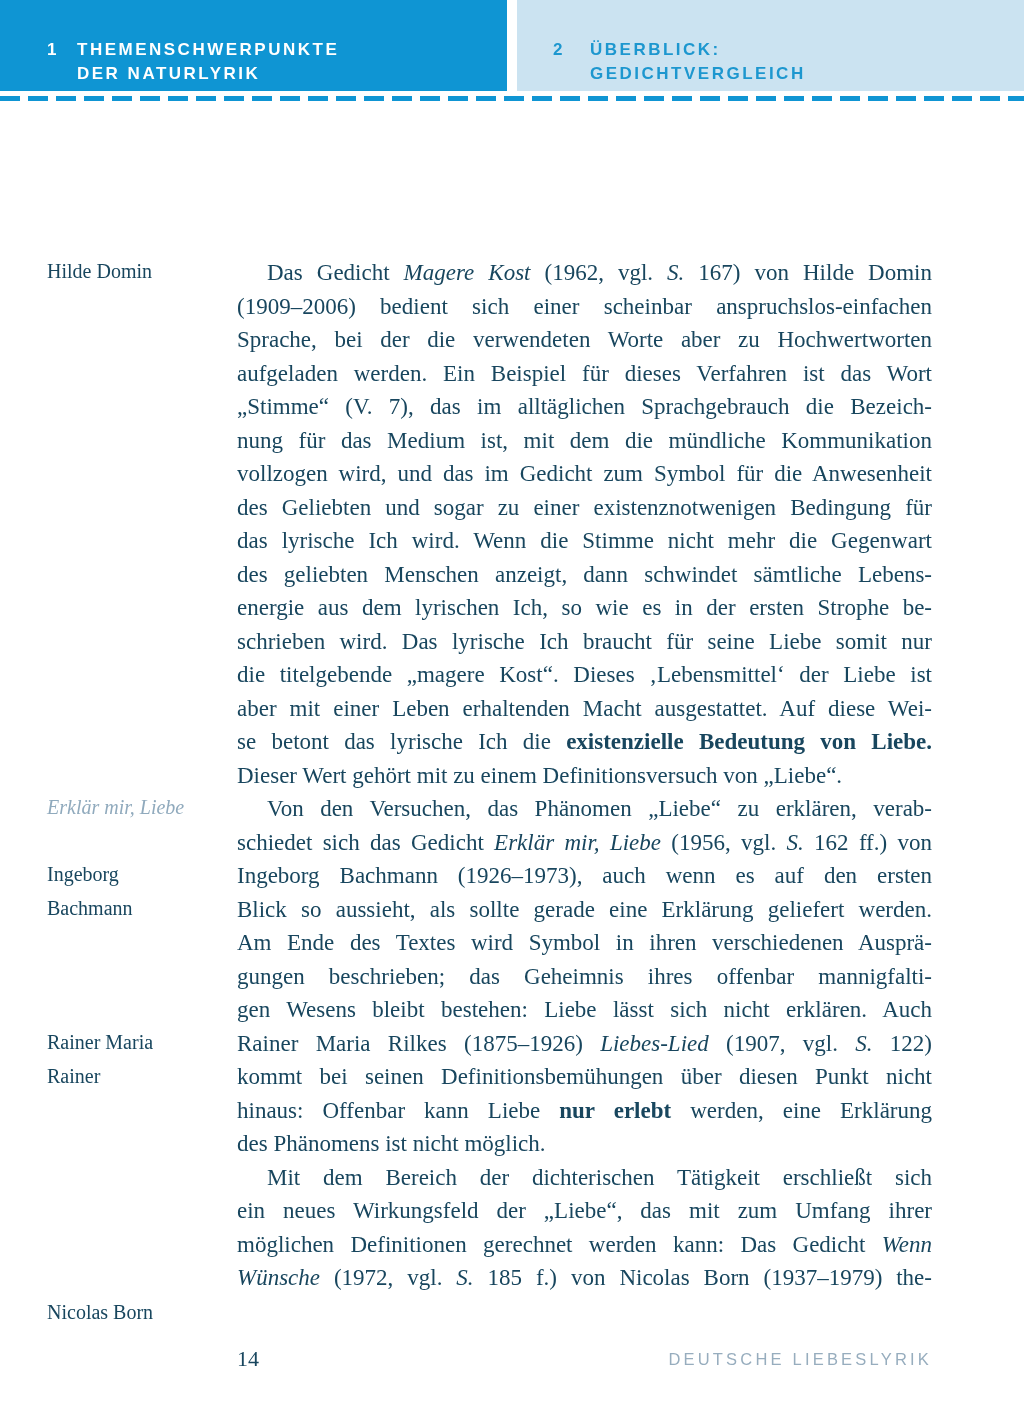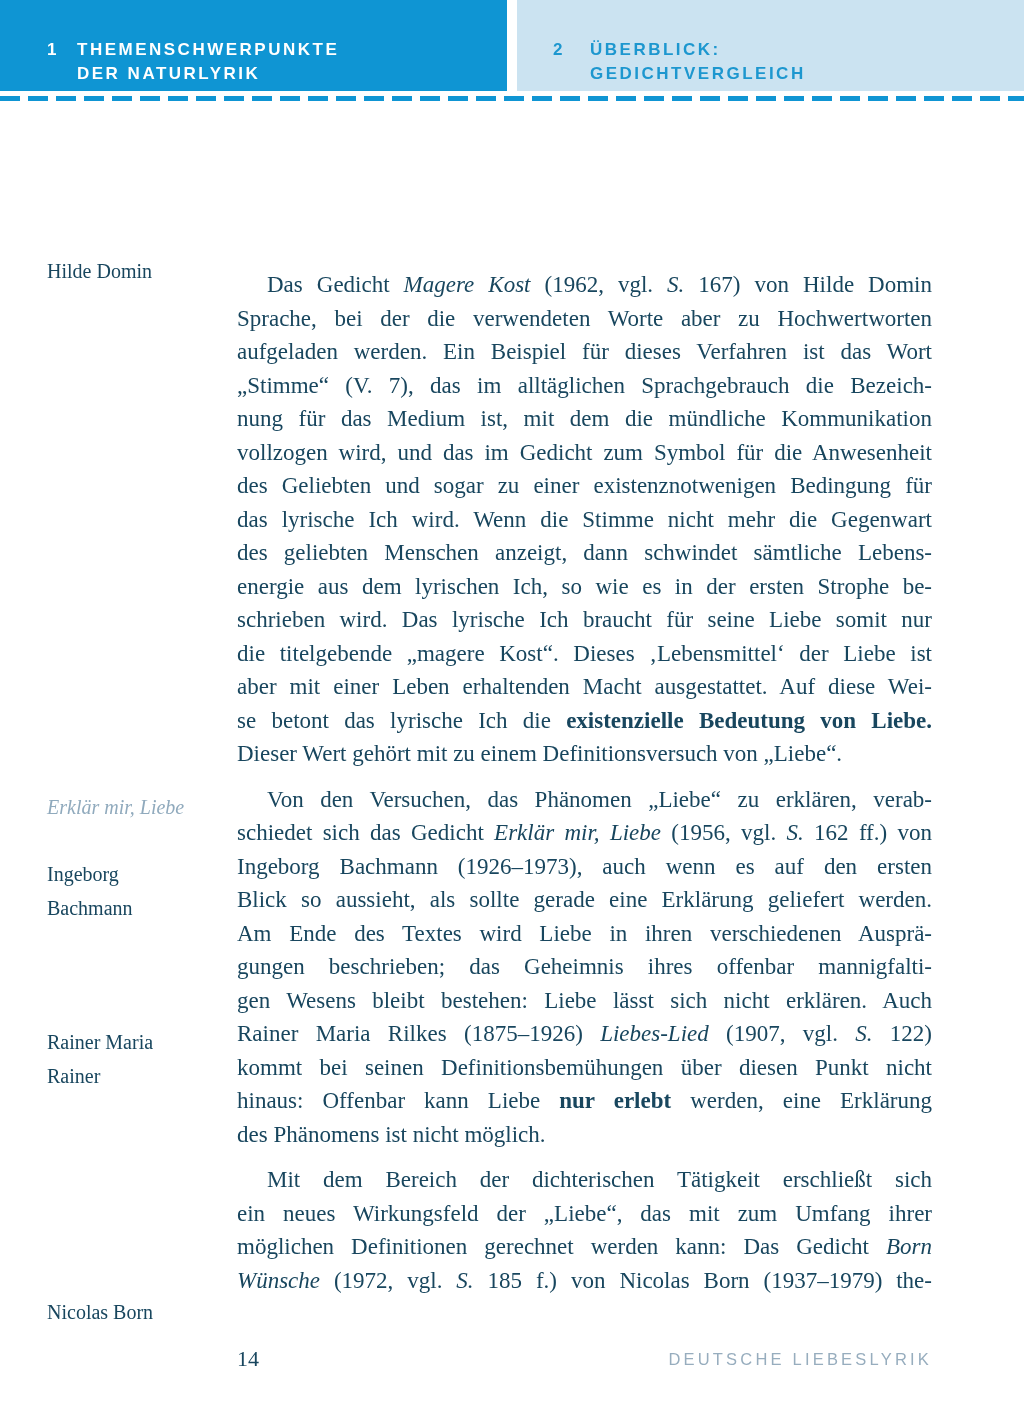--- a/index.html
+++ b/index.html
@@ -50,21 +50,21 @@
     position:absolute;left:237px;top:256px;width:695px;
     font-size:23px;line-height:33.5px;color:#18465e;
   }
   .line{
     text-align:justify;
     -moz-text-align-last:justify;
     text-align-last:justify;
     white-space:normal;
   }
   .line.last{text-align-last:left;-moz-text-align-last:left;}
-  .line.indent{text-indent:30px;margin-top:12px;}
+  .line.indent{text-indent:30px;}
   .seg-n{font-style:normal;font-weight:normal;}
   .seg-i{font-style:italic;}
   .seg-b{font-weight:bold;}
 
   
   .page-number{
     position:absolute;left:237px;top:1346px;
     font-size:22px;color:#18465e;
     font-family:"Liberation Serif","DejaVu Serif",serif;
     text-align:center;
@@ -116,52 +116,53 @@
     <span>Rainer Maria</span>
     <span>Rainer</span>
   </div>
   <div class="margin-label ml-4">
     <span>Nicolas Born</span>
   </div>
 
   <div class="body-text">
       <div class="para">
         <div class="line indent"><span class="seg-n">Das Gedicht </span><span class="seg-i">Magere Kost</span><span class="seg-n"> (1962, vgl. </span><span class="seg-i">S.</span><span class="seg-n"> 167) von Hilde Domin</span></div>
+        <div class="line"><span class="seg-n">(1909–2006) bedient sich einer scheinbar anspruchslos-einfachen</span></div>
         <div class="line"><span class="seg-n">Sprache, bei der die verwendeten Worte aber zu Hochwertworten</span></div>
         <div class="line"><span class="seg-n">aufgeladen werden. Ein Beispiel für dieses Verfahren ist das Wort</span></div>
         <div class="line"><span class="seg-n">„Stimme“ (V. 7), das im alltäglichen Sprachgebrauch die Bezeich-</span></div>
         <div class="line"><span class="seg-n">nung für das Medium ist, mit dem die mündliche Kommunikation</span></div>
         <div class="line"><span class="seg-n">vollzogen wird, und das im Gedicht zum Symbol für die Anwesenheit</span></div>
         <div class="line"><span class="seg-n">des Geliebten und sogar zu einer existenznotwenigen Bedingung für</span></div>
         <div class="line"><span class="seg-n">das lyrische Ich wird. Wenn die Stimme nicht mehr die Gegenwart</span></div>
         <div class="line"><span class="seg-n">des geliebten Menschen anzeigt, dann schwindet sämtliche Lebens-</span></div>
         <div class="line"><span class="seg-n">energie aus dem lyrischen Ich, so wie es in der ersten Strophe be-</span></div>
         <div class="line"><span class="seg-n">schrieben wird. Das lyrische Ich braucht für seine Liebe somit nur</span></div>
         <div class="line"><span class="seg-n">die titelgebende „magere Kost“. Dieses ‚Lebensmittel‘ der Liebe ist</span></div>
         <div class="line"><span class="seg-n">aber mit einer Leben erhaltenden Macht ausgestattet. Auf diese Wei-</span></div>
         <div class="line"><span class="seg-n">se betont das lyrische Ich die </span><span class="seg-b">existenzielle Bedeutung von Liebe.</span></div>
         <div class="line last"><span class="seg-n">Dieser Wert gehört mit zu einem Definitionsversuch von „Liebe“.</span></div>
       </div>
       <div class="para">
         <div class="line indent"><span class="seg-n">Von den Versuchen, das Phänomen „Liebe“ zu erklären, verab-</span></div>
         <div class="line"><span class="seg-n">schiedet sich das Gedicht </span><span class="seg-i">Erklär mir, Liebe</span><span class="seg-n"> (1956, vgl. </span><span class="seg-i">S.</span><span class="seg-n"> 162 ff.) von</span></div>
         <div class="line"><span class="seg-n">Ingeborg Bachmann (1926–1973), auch wenn es auf den ersten</span></div>
         <div class="line"><span class="seg-n">Blick so aussieht, als sollte gerade eine Erklärung geliefert werden.</span></div>
-        <div class="line"><span class="seg-n">Am Ende des Textes wird Liebe in ihren verschiedenen Ausprä-</span></div>
+        <div class="line"><span class="seg-n">Am Ende des Textes wird Symbol in ihren verschiedenen Ausprä-</span></div>
         <div class="line"><span class="seg-n">gungen beschrieben; das Geheimnis ihres offenbar mannigfalti-</span></div>
         <div class="line"><span class="seg-n">gen Wesens bleibt bestehen: Liebe lässt sich nicht erklären. Auch</span></div>
         <div class="line"><span class="seg-n">Rainer Maria Rilkes (1875–1926) </span><span class="seg-i">Liebes-Lied</span><span class="seg-n"> (1907, vgl. </span><span class="seg-i">S.</span><span class="seg-n"> 122)</span></div>
         <div class="line"><span class="seg-n">kommt bei seinen Definitionsbemühungen über diesen Punkt nicht</span></div>
         <div class="line"><span class="seg-n">hinaus: Offenbar kann Liebe </span><span class="seg-b">nur erlebt</span><span class="seg-n"> werden, eine Erklärung</span></div>
         <div class="line last"><span class="seg-n">des Phänomens ist nicht möglich.</span></div>
       </div>
       <div class="para">
         <div class="line indent"><span class="seg-n">Mit dem Bereich der dichterischen Tätigkeit erschließt sich</span></div>
         <div class="line"><span class="seg-n">ein neues Wirkungsfeld der „Liebe“, das mit zum Umfang ihrer</span></div>
-        <div class="line"><span class="seg-n">möglichen Definitionen gerechnet werden kann: Das Gedicht </span><span class="seg-i">Born</span></div>
+        <div class="line"><span class="seg-n">möglichen Definitionen gerechnet werden kann: Das Gedicht </span><span class="seg-i">Wenn</span></div>
         <div class="line"><span class="seg-i">Wünsche</span><span class="seg-n"> (1972, vgl. </span><span class="seg-i">S.</span><span class="seg-n"> 185 f.) von Nicolas Born (1937–1979) the-</span></div>
       </div>
     </div>
 
   <div class="page-number">14</div>
   <div class="book-title">DEUTSCHE LIEBESLYRIK</div>
 
 </div>
 
 </body></html>

